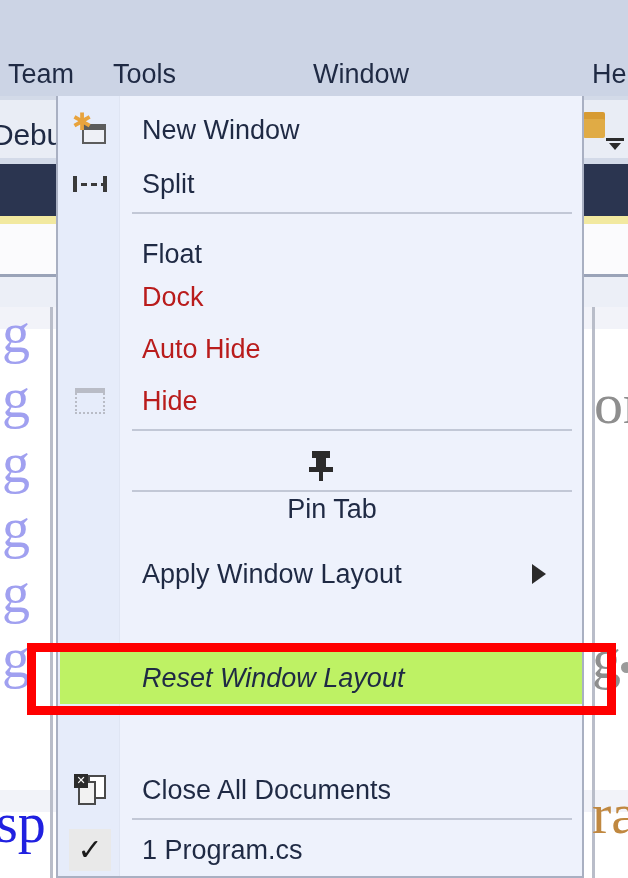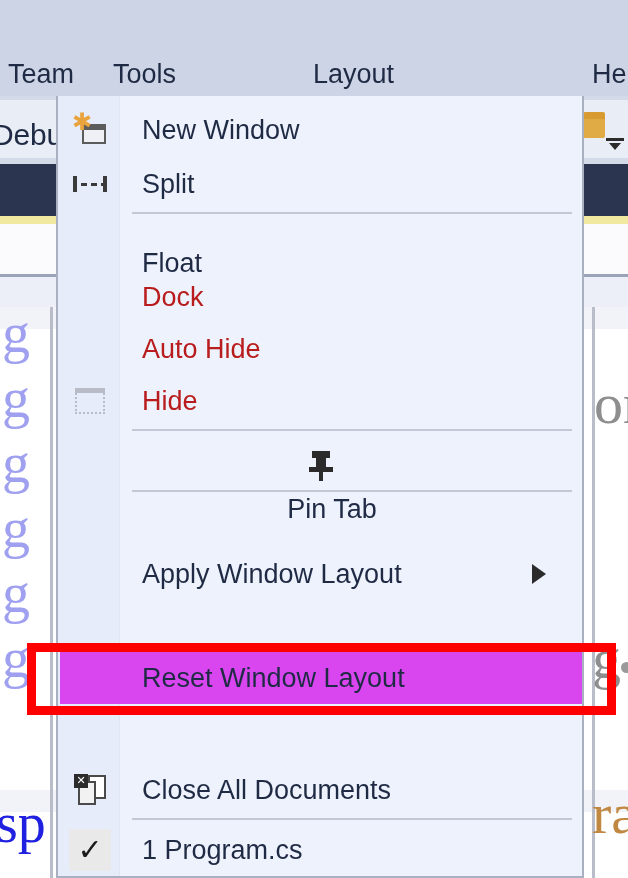--- a/index.html
+++ b/index.html
@@ -168,21 +168,22 @@
   }
   .mi .label {
     font-size: 27px;
     color: #1f2a44;
     padding-left: 22px;
     white-space: nowrap;
     line-height: 1;
   }
   .mi.disabled .label { color: #b91c1c; }
   .mi.selected {
-    background: #d946ef;
+    background: #bef264;
+    font-style: italic;
   }
   .mi .submenu-arrow {
     position: absolute;
     right: 36px;
     width: 0; height: 0;
     border-top: 10px solid transparent;
     border-bottom: 10px solid transparent;
     border-left: 14px solid #2b2b2b;
   }
 
@@ -332,21 +333,21 @@
 
     <div class="code-glyph g-gray" style="left:594px; top:375px;">or</div>
     <div class="code-glyph g-gray" style="left:592px; top:630px;">g</div>
     <div class="g-dot" style="left:621px; top:662px;"></div>
     <div class="code-glyph g-orange" style="left:592px; top:785px;">ra</div>
   </div>
 
   <div class="menu-item" style="left:8px;  width:70px; text-align:left;">Team</div>
   <div class="menu-item" style="left:113px; width:75px;">Tools</div>
   <div class="menu-item" style="left:222px; width:58px;margin-top:32px;">Test</div>
-  <div class="menu-item" style="left:313px; width:112px;">Layout</div>
+  <div class="menu-item" style="left:313px; width:112px;">Window</div>
   <div class="menu-item" style="left:592px; width:50px;">He</div>
 
   <div id="dropdown">
     <div class="gutter"></div>
 
     <div class="mi" style="top:8px;">
       <div class="icon-cell">
         <div class="icon-newwindow">
           <div class="win-frame"></div>
           <div class="win-title"></div>
@@ -364,21 +365,21 @@
           <div class="dash" style="left:19px;"></div>
           <div class="dash" style="left:29px; width:3px;"></div>
           <div class="cap r"></div>
         </div>
       </div>
       <div class="label">Split</div>
     </div>
 
     <div class="separator" style="top:116px;"></div>
 
-    <div class="mi" style="top:141px;align-items:center;">
+    <div class="mi" style="top:132px;align-items:center;">
       <div class="icon-cell"></div>
       <div class="label">Float</div>
     </div>
 
     <div class="mi disabled" style="top:175px;">
       <div class="icon-cell"></div>
       <div class="label">Dock</div>
     </div>
 
     <div class="mi disabled" style="top:227px;">

